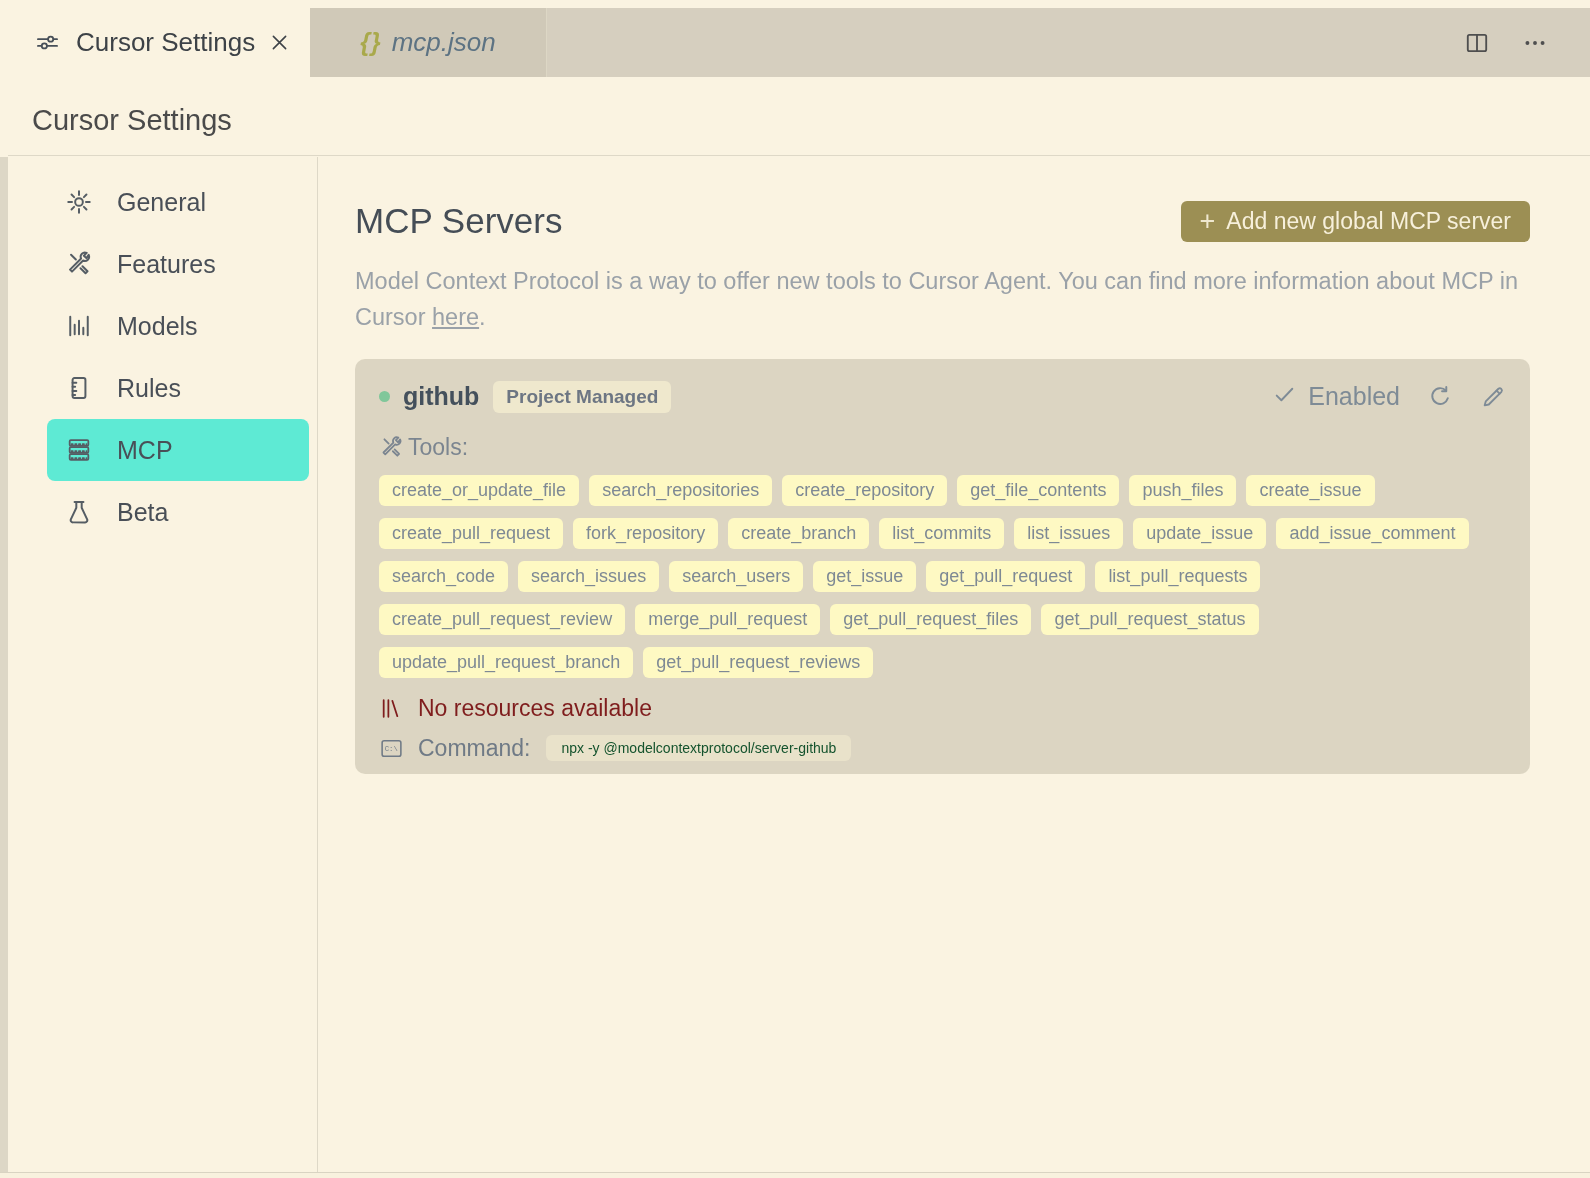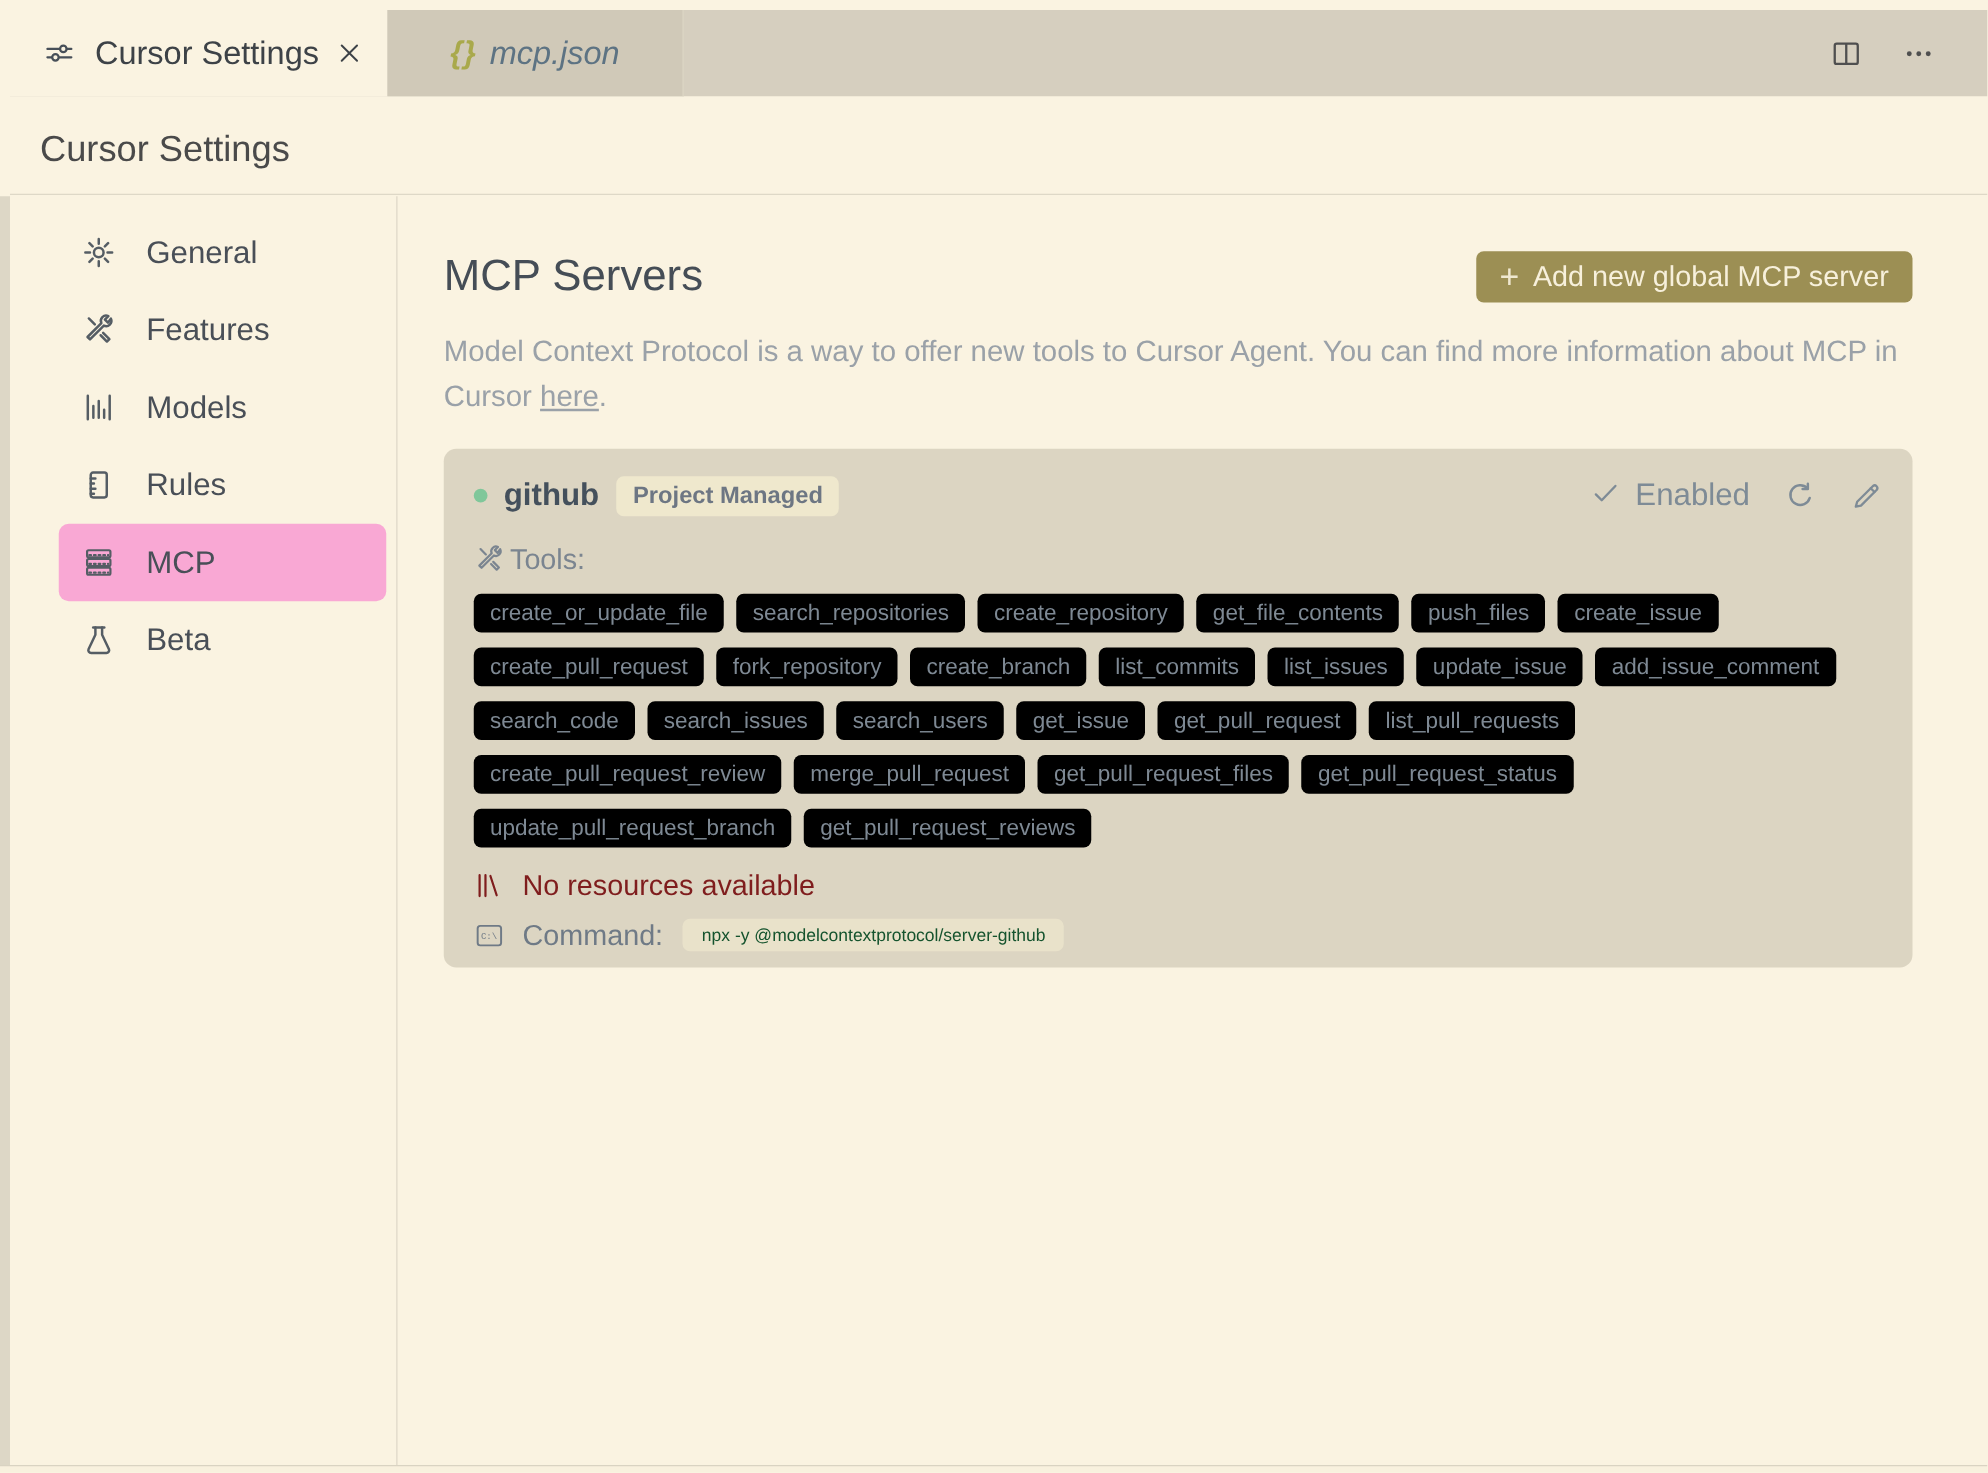--- a/index.html
+++ b/index.html
@@ -30,21 +30,21 @@
     border-bottom:1px solid #ded8c7; display:flex; align-items:center; padding-left:24px; }
   .page-title { font-size:29px; color:#4a4a4a; }
 
   
   .body { position:absolute; top:157px; left:0; right:0; bottom:6px; display:flex; background:#faf3e1; }
   .gutter { width:8px; background:#ddd7c6; }
   .sidebar { width:310px; border-right:1px solid #ded8c7; padding-top:14px; flex:none;padding-left:31px; }
   .side-item { height:62px; margin:0 8px; border-radius:8px; display:flex; align-items:center;
     padding-left:18px; gap:24px; font-size:25px; color:#494f57; cursor:pointer; }
   .side-item .icon { color:#555d64; }
-  .side-item.selected { background:#f9a8d4;align-items:center; }
+  .side-item.selected { background:#5eead4;align-items:center; }
 
   
   .main { flex:1; padding:44px 60px 0 37px; position:relative; }
   .main h1 { margin:0; font-size:35px; font-weight:500; color:#454d56; }
   .add-btn { position:absolute; top:44px; right:60px; height:41px; border:none; border-radius:6px;
     background:#9c8f54; color:#f7f0db; font-size:23px; font-family:inherit;
     display:flex; align-items:center; gap:11px; padding:0 19px; cursor:pointer; }
   .add-btn .plus { font-size:27px; font-weight:300; opacity:.92; line-height:1; }
   .desc { margin-top:22px; font-size:23.5px; line-height:36px; color:#9aa1a8; max-width:1170px; }
   .desc a { color:inherit; text-decoration:underline; cursor:pointer; }
@@ -54,21 +54,21 @@
   .card-head { display:flex; align-items:center; }
   .dot { width:11px; height:11px; border-radius:50%; background:#80c79a; }
   .server-name { margin-left:13px; font-size:25px; font-weight:600; color:#44505c; }
   .badge { margin-left:14px; background:#efe8cd; border-radius:6px; padding:5px 13px; font-size:19px; font-weight:600; color:#6d7683; }
   .head-right { margin-left:auto; display:flex; align-items:center; gap:27px; color:#7e8b96; }
   .status { display:flex; align-items:flex-start; gap:11px; font-size:25px; cursor:pointer; }
   .icon-btn { background:none; border:none; padding:0; color:#7e8b96; display:inline-flex; cursor:pointer; }
 
   .tools-row { margin-top:21px; display:flex; align-items:center; gap:4px; font-size:23px; color:#7b8590; }
   .tags { margin-top:14px; display:flex; flex-wrap:wrap; gap:12px 10px; max-width:1112px; }
-  .tag { background:#000000; border-radius:6px; padding:5px 13px; font-size:18px; color:#7e8994; white-space:nowrap; }
+  .tag { background:#fef9c3; border-radius:6px; padding:5px 13px; font-size:18px; color:#7e8994; white-space:nowrap; }
 
   .resources-row { margin-top:17px; display:flex; align-items:center; gap:14px; font-size:23px; color:#7f1d1d; }
   .command-row { margin-top:13px; display:flex; align-items:center; gap:14px; font-size:23px; color:#6f7a86; }
   .chip { background:#e9e2ca; border-radius:6px; padding:5px 15px; font-size:14px; color:#14532d; margin-left:2px; }
 
   
   .statusbar { position:absolute; left:0; right:0; bottom:0; height:6px; background:#f8f1de; border-top:1px solid #d9d3c2; }
 
   svg { display:block; }
 </style>

